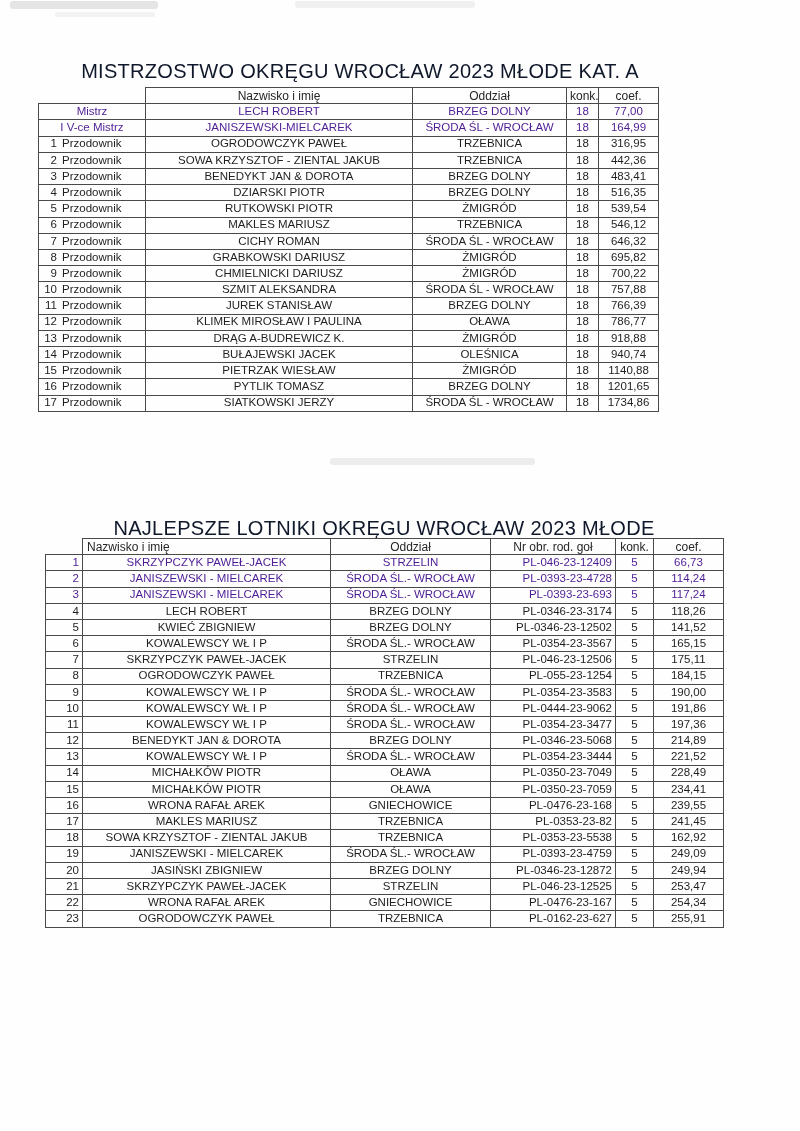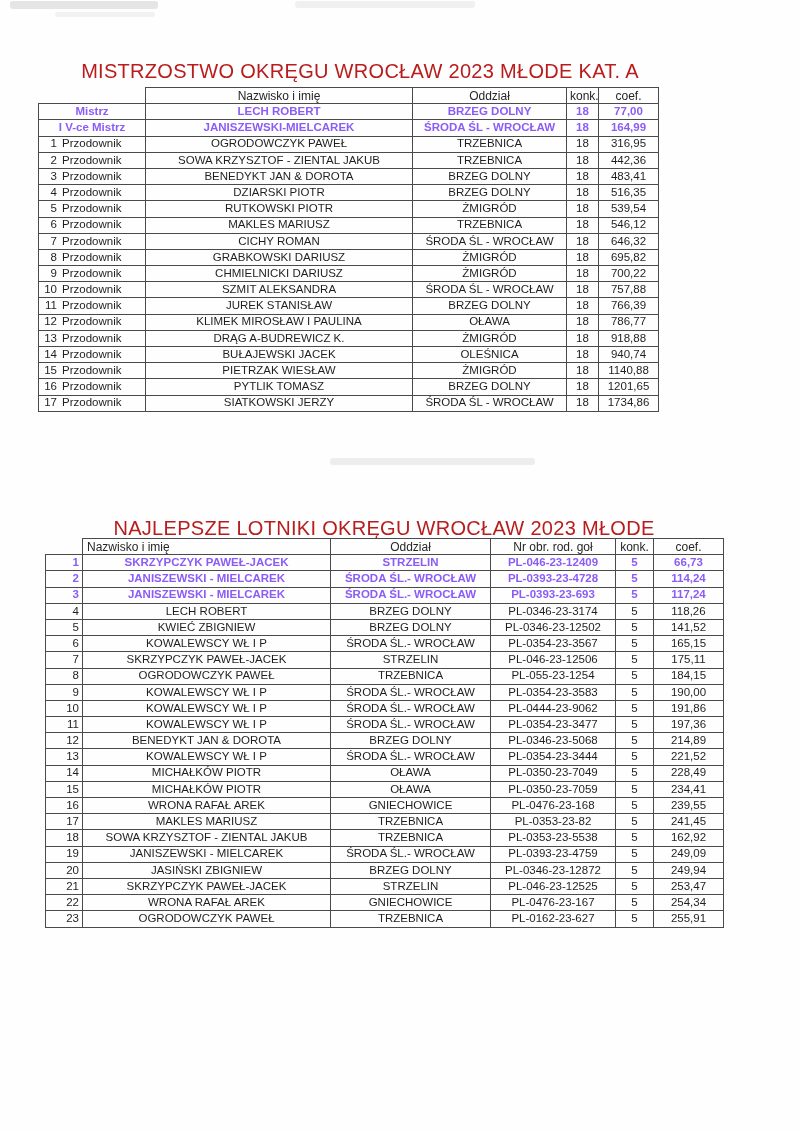--- a/index.html
+++ b/index.html
@@ -7,47 +7,47 @@
     width:800px;height:1131px;background:#ffffff;position:relative;
     font-family:"Liberation Sans",sans-serif;color:#1f1f1f;overflow:hidden;
   }
   .page{position:absolute;inset:0;background:#fefefe;}
   .smudge{position:absolute;border-radius:3px;pointer-events:none;}
   .s1{left:10px;top:1px;width:148px;height:8px;background:#c8c8c8;opacity:.45;}
   .s1b{left:55px;top:12px;width:100px;height:5px;background:#d6d6d6;opacity:.3;}
   .s2{left:295px;top:1px;width:180px;height:7px;background:#cfcfcf;opacity:.3;}
   .s3{left:330px;top:458px;width:205px;height:7px;background:#dedede;opacity:.55;}
 
-  .title{position:absolute;text-align:center;font-size:20px;color:#b91c1c;
+  .title{position:absolute;text-align:center;font-size:20px;color:#0f172a;
          letter-spacing:.3px;white-space:nowrap;}
   #t1-title{left:50px;top:60px;width:620px;}
   #t2-title{left:45px;top:517px;width:678px;}
 
   table.tbl{position:absolute;border-collapse:collapse;table-layout:fixed;color:#1f1f1f;padding-left:12px;}
   #tbl1{left:38px;top:87px;width:620px;}
   #tbl2{left:45px;top:538px;width:678px;}
 
   .tbl td,.tbl th{
     border:1px solid #4a4a4a;height:15.2px;padding:0 3px;
     font-size:11.5px;line-height:1;white-space:nowrap;overflow:hidden;
   }
   .tbl th{font-weight:400;font-size:12px;text-align:center;color:#262626;}
   .ghost{border:none !important;background:transparent;}
   .edge-l{border-left:2px solid #1e1e1e;}
   .edge-r{border-right:2px solid #1e1e1e;}
   .edge-t{border-top:2px solid #1e1e1e;}
   .edge-b{border-bottom:2px solid #1e1e1e;}
   .c{text-align:center;}
   .name{text-align:center;padding-left:4px;}
-  .ring{text-align:center;padding-left:6px;}
+  .ring{text-align:right;padding-left:6px;}
   .rank{text-align:left;padding-left:6px;}
   .rank .rk-no{display:inline-block;width:15px;text-align:right;margin-right:5px;}
   .rank.center{text-align:center;padding-left:3px;}
   .rank2{text-align:right;padding-right:4px;}
-  tr.b{font-weight:700;color:#8b5cf6;}
+  tr.b{font-weight:400;color:#4c1d95;}
   .tbl2 th.name-h{text-align:left;padding-left:4px;}
 </style>
 </head>
 <body>
 
 <div class="page">
   <div class="smudge s1"></div>
   <div class="smudge s1b"></div>
   <div class="smudge s2"></div>
   <div class="smudge s3"></div>

